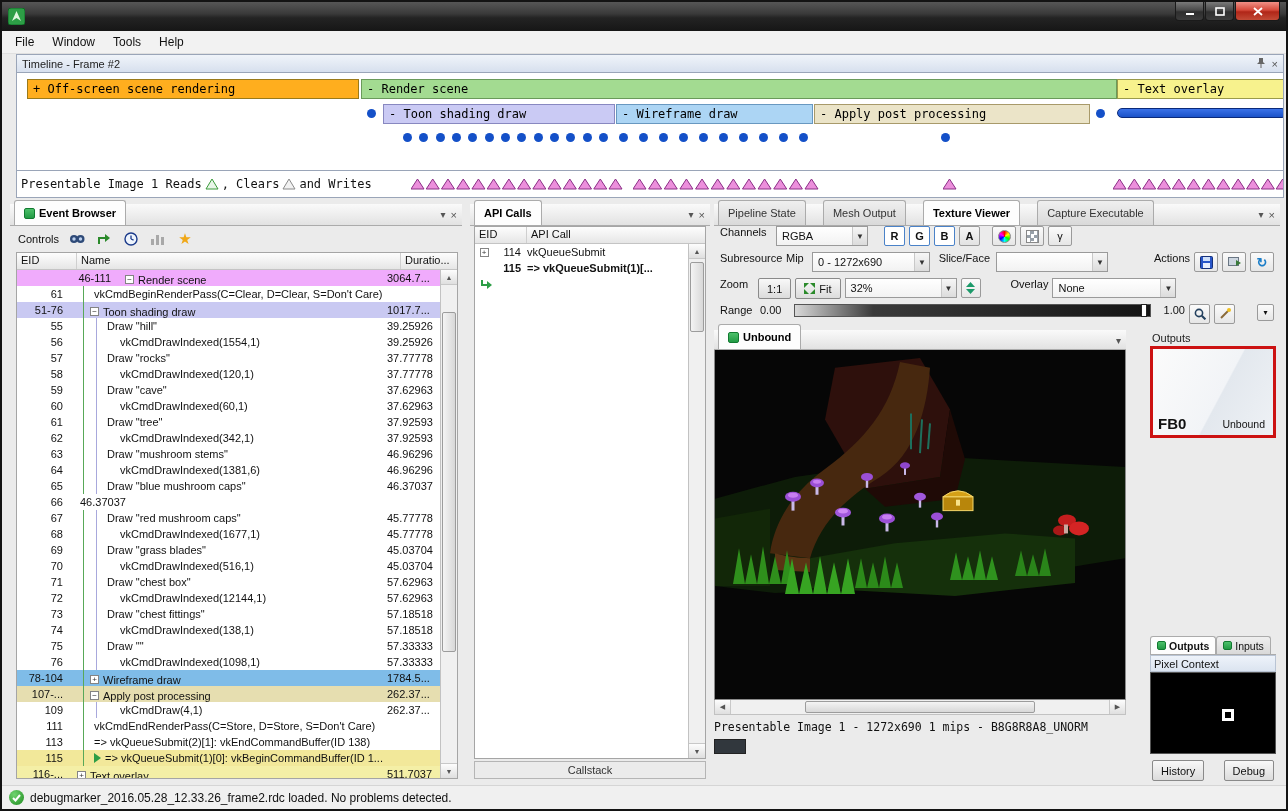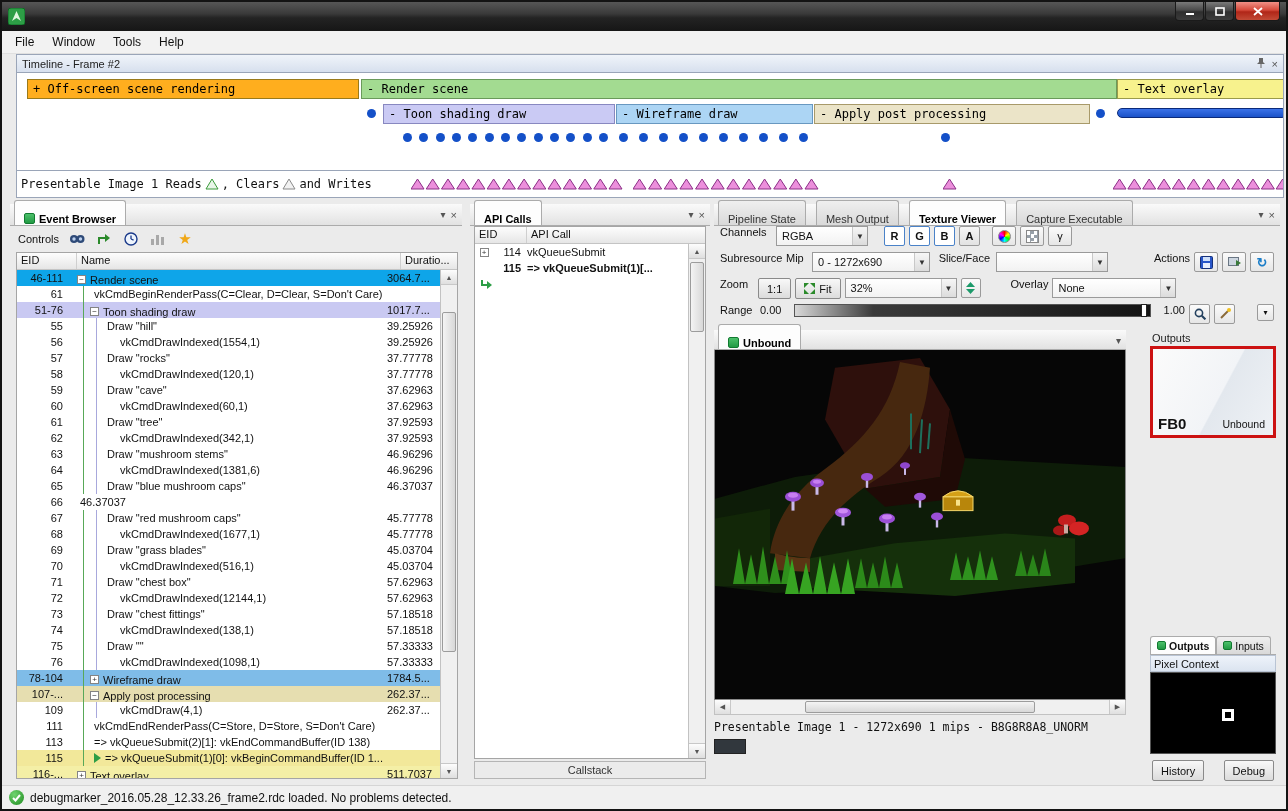--- a/index.html
+++ b/index.html
@@ -43,21 +43,21 @@
 
   
   .main { position:absolute; left:2px; top:196px; right:2px; bottom:26px; }
   .panel { position:absolute; top:6px; bottom:2px; }
   .eb-panel   { left:6px;   width:452px; }
   .api-panel  { left:466px; width:240px; }
   .right-panel{ left:710px; right:4px; }
 
   .tabstrip { height:22px; display:flex; align-items:flex-end; border-bottom:1px solid #ababab;
     background:linear-gradient(#fafafa,#e2e2e2); padding-left:4px; }
-  .tab { height:20px; display:flex; align-items:flex-start; gap:4px; padding:12px 9px; margin-right:10px;
+  .tab { height:20px; display:flex; align-items:center; gap:4px; padding:12px 9px; margin-right:17px;
     border:1px solid #ababab; border-bottom:none; border-radius:3px 3px 0 0;
     background:linear-gradient(#efefef,#d9d9d9); font-size:11px; color:#333; white-space:nowrap; }
   .tab.active { background:#fdfdfd; height:22px; font-weight:bold; color:#000; }
   .strip-icons { margin-left:auto; display:flex; gap:5px; padding:0 5px 4px 0; color:#555; font-size:10px; }
   .gicon { width:11px; height:11px; border-radius:2px; background:linear-gradient(#4cc06a,#229a44); border:1px solid #117a30; display:inline-block; }
 
   
   .eb-toolbar { height:26px; display:flex; align-items:center; gap:9px; padding:0 8px; font-size:11px; }
   .tool-ic { width:18px; height:18px; display:flex; align-items:center; justify-content:center; }
   .eb-table { position:absolute; left:6px; right:4px; top:48px; bottom:2px; background:#fff; border:1px solid #a5a5a5; }
@@ -351,21 +351,21 @@
           </span>
         <span class="tool-ic" style="color:#f0a818; font-size:15px;">★</span>
       </div>
       <div class="eb-table">
         <div class="eb-head">
           <div class="h-eid">EID</div>
           <div class="h-name">Name</div>
           <div class="h-dur">Duratio...</div>
         </div>
         <div class="eb-rows" id="ebRows">
-            <div class="eb-row" style="background: #0ea5e9;">
+            <div class="eb-row" style="background: #f0abfc; padding-left: 48px;">
               <div class="c-eid">46-111</div>
               <div class="c-name"><span class="name-content" style="padding-left: 0px;">
                   <span class="expander">−</span>
                   <span>Render scene</span>
                 </span></div>
               <div class="c-dur">3064.7...</div>
             </div>
             <div class="eb-row">
               <div class="c-eid">61</div>
               <div class="c-name"><span class="tree-line" style="left: 6px; background: rgb(88, 168, 88);"></span><span class="name-content" style="padding-left: 17px;">

